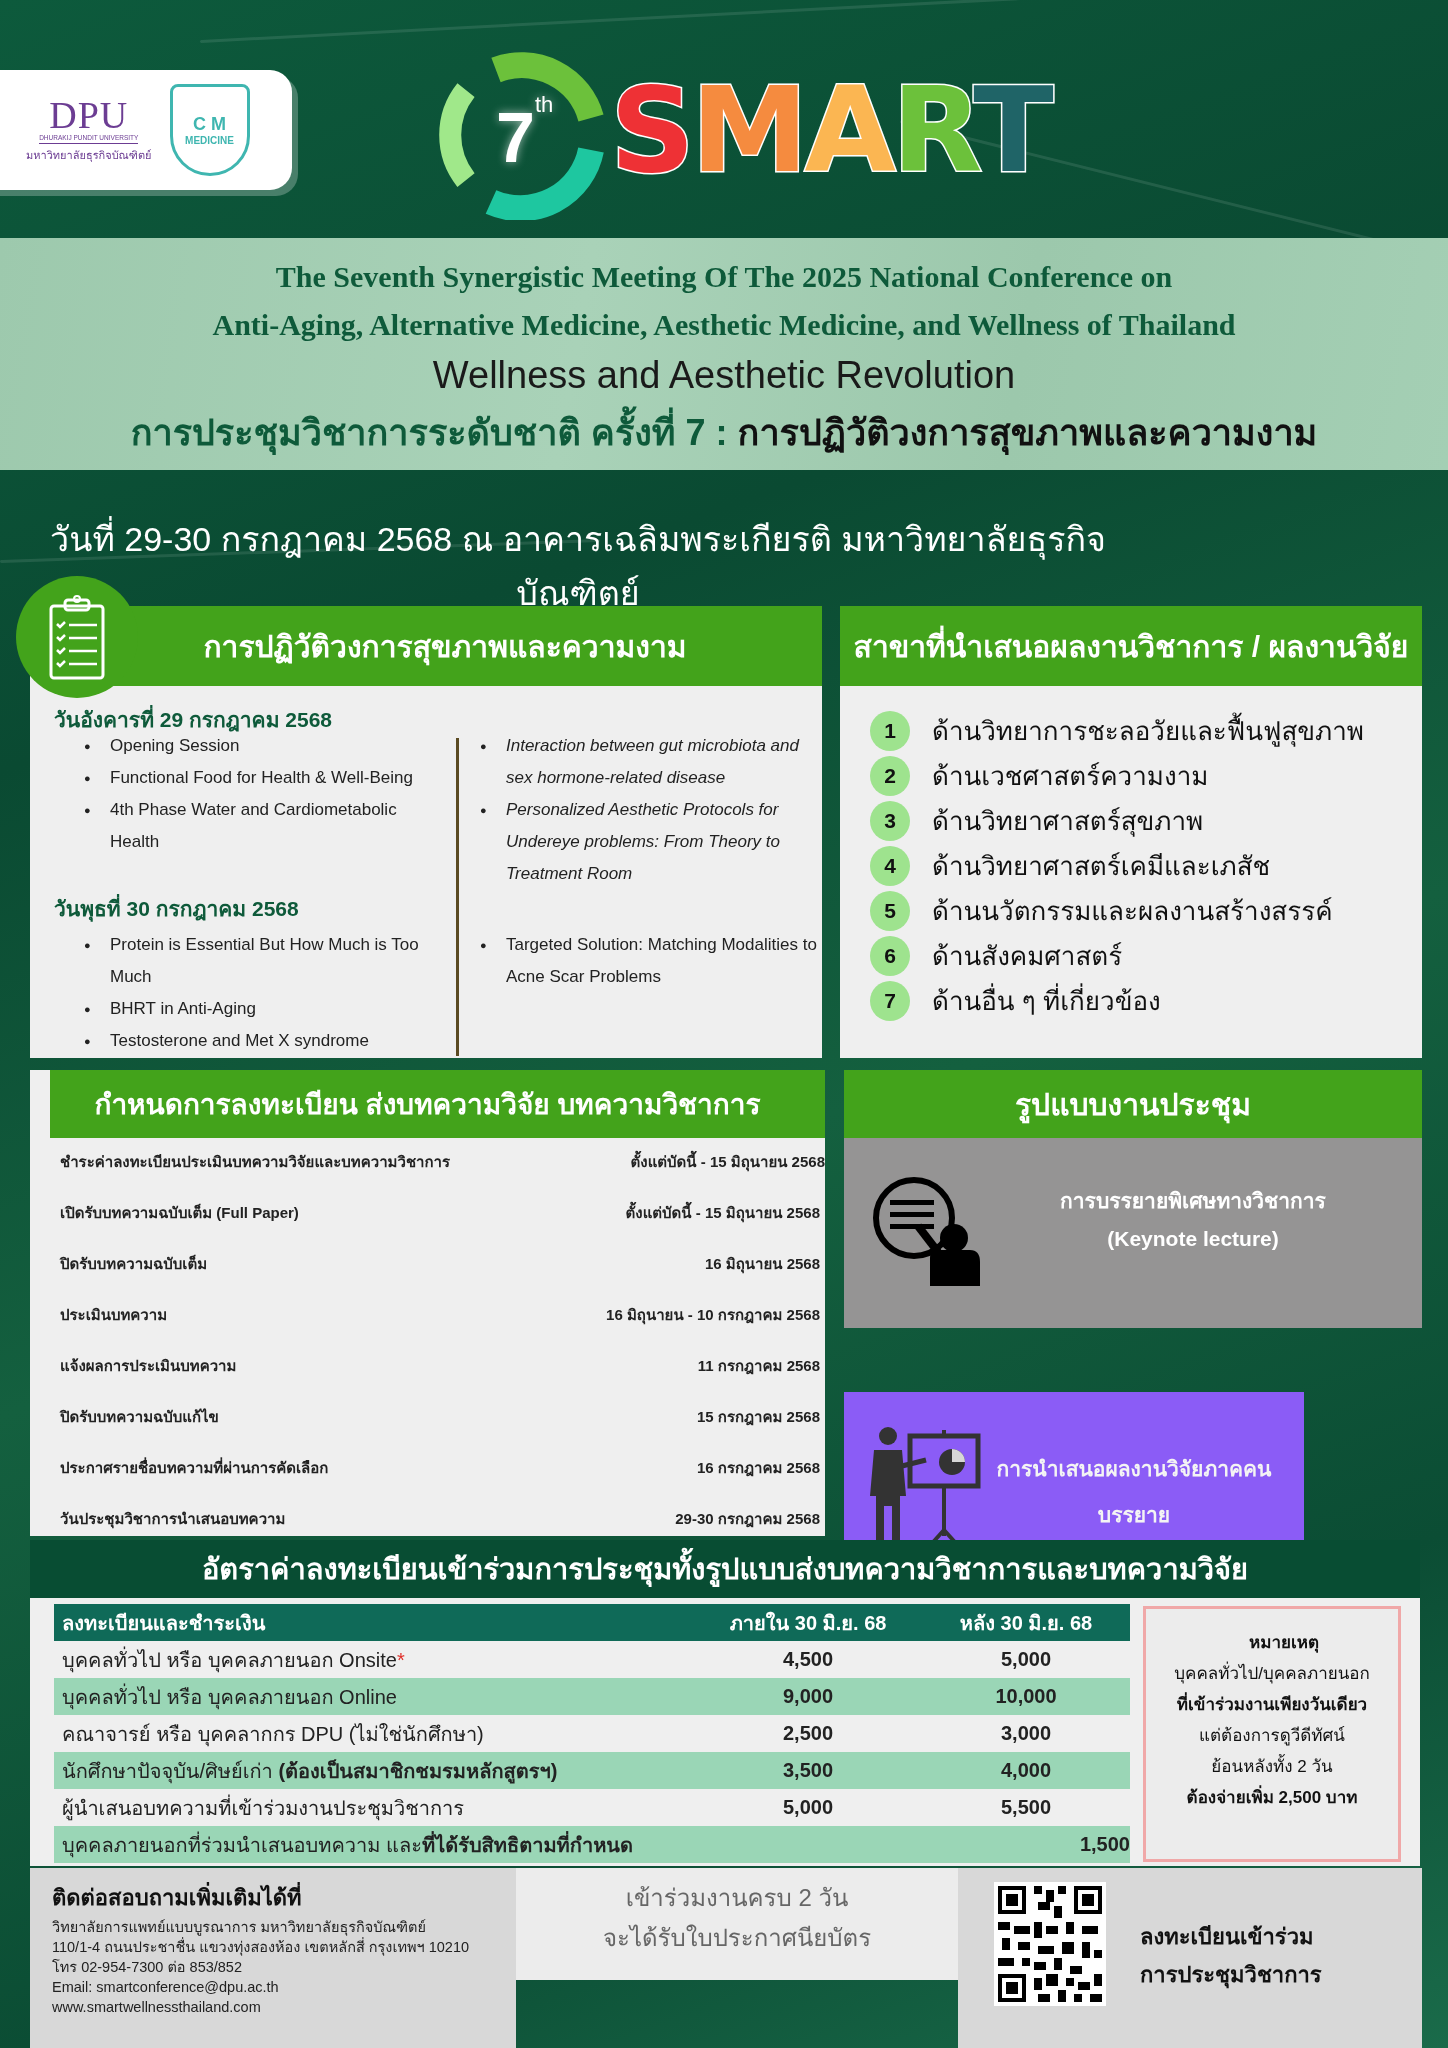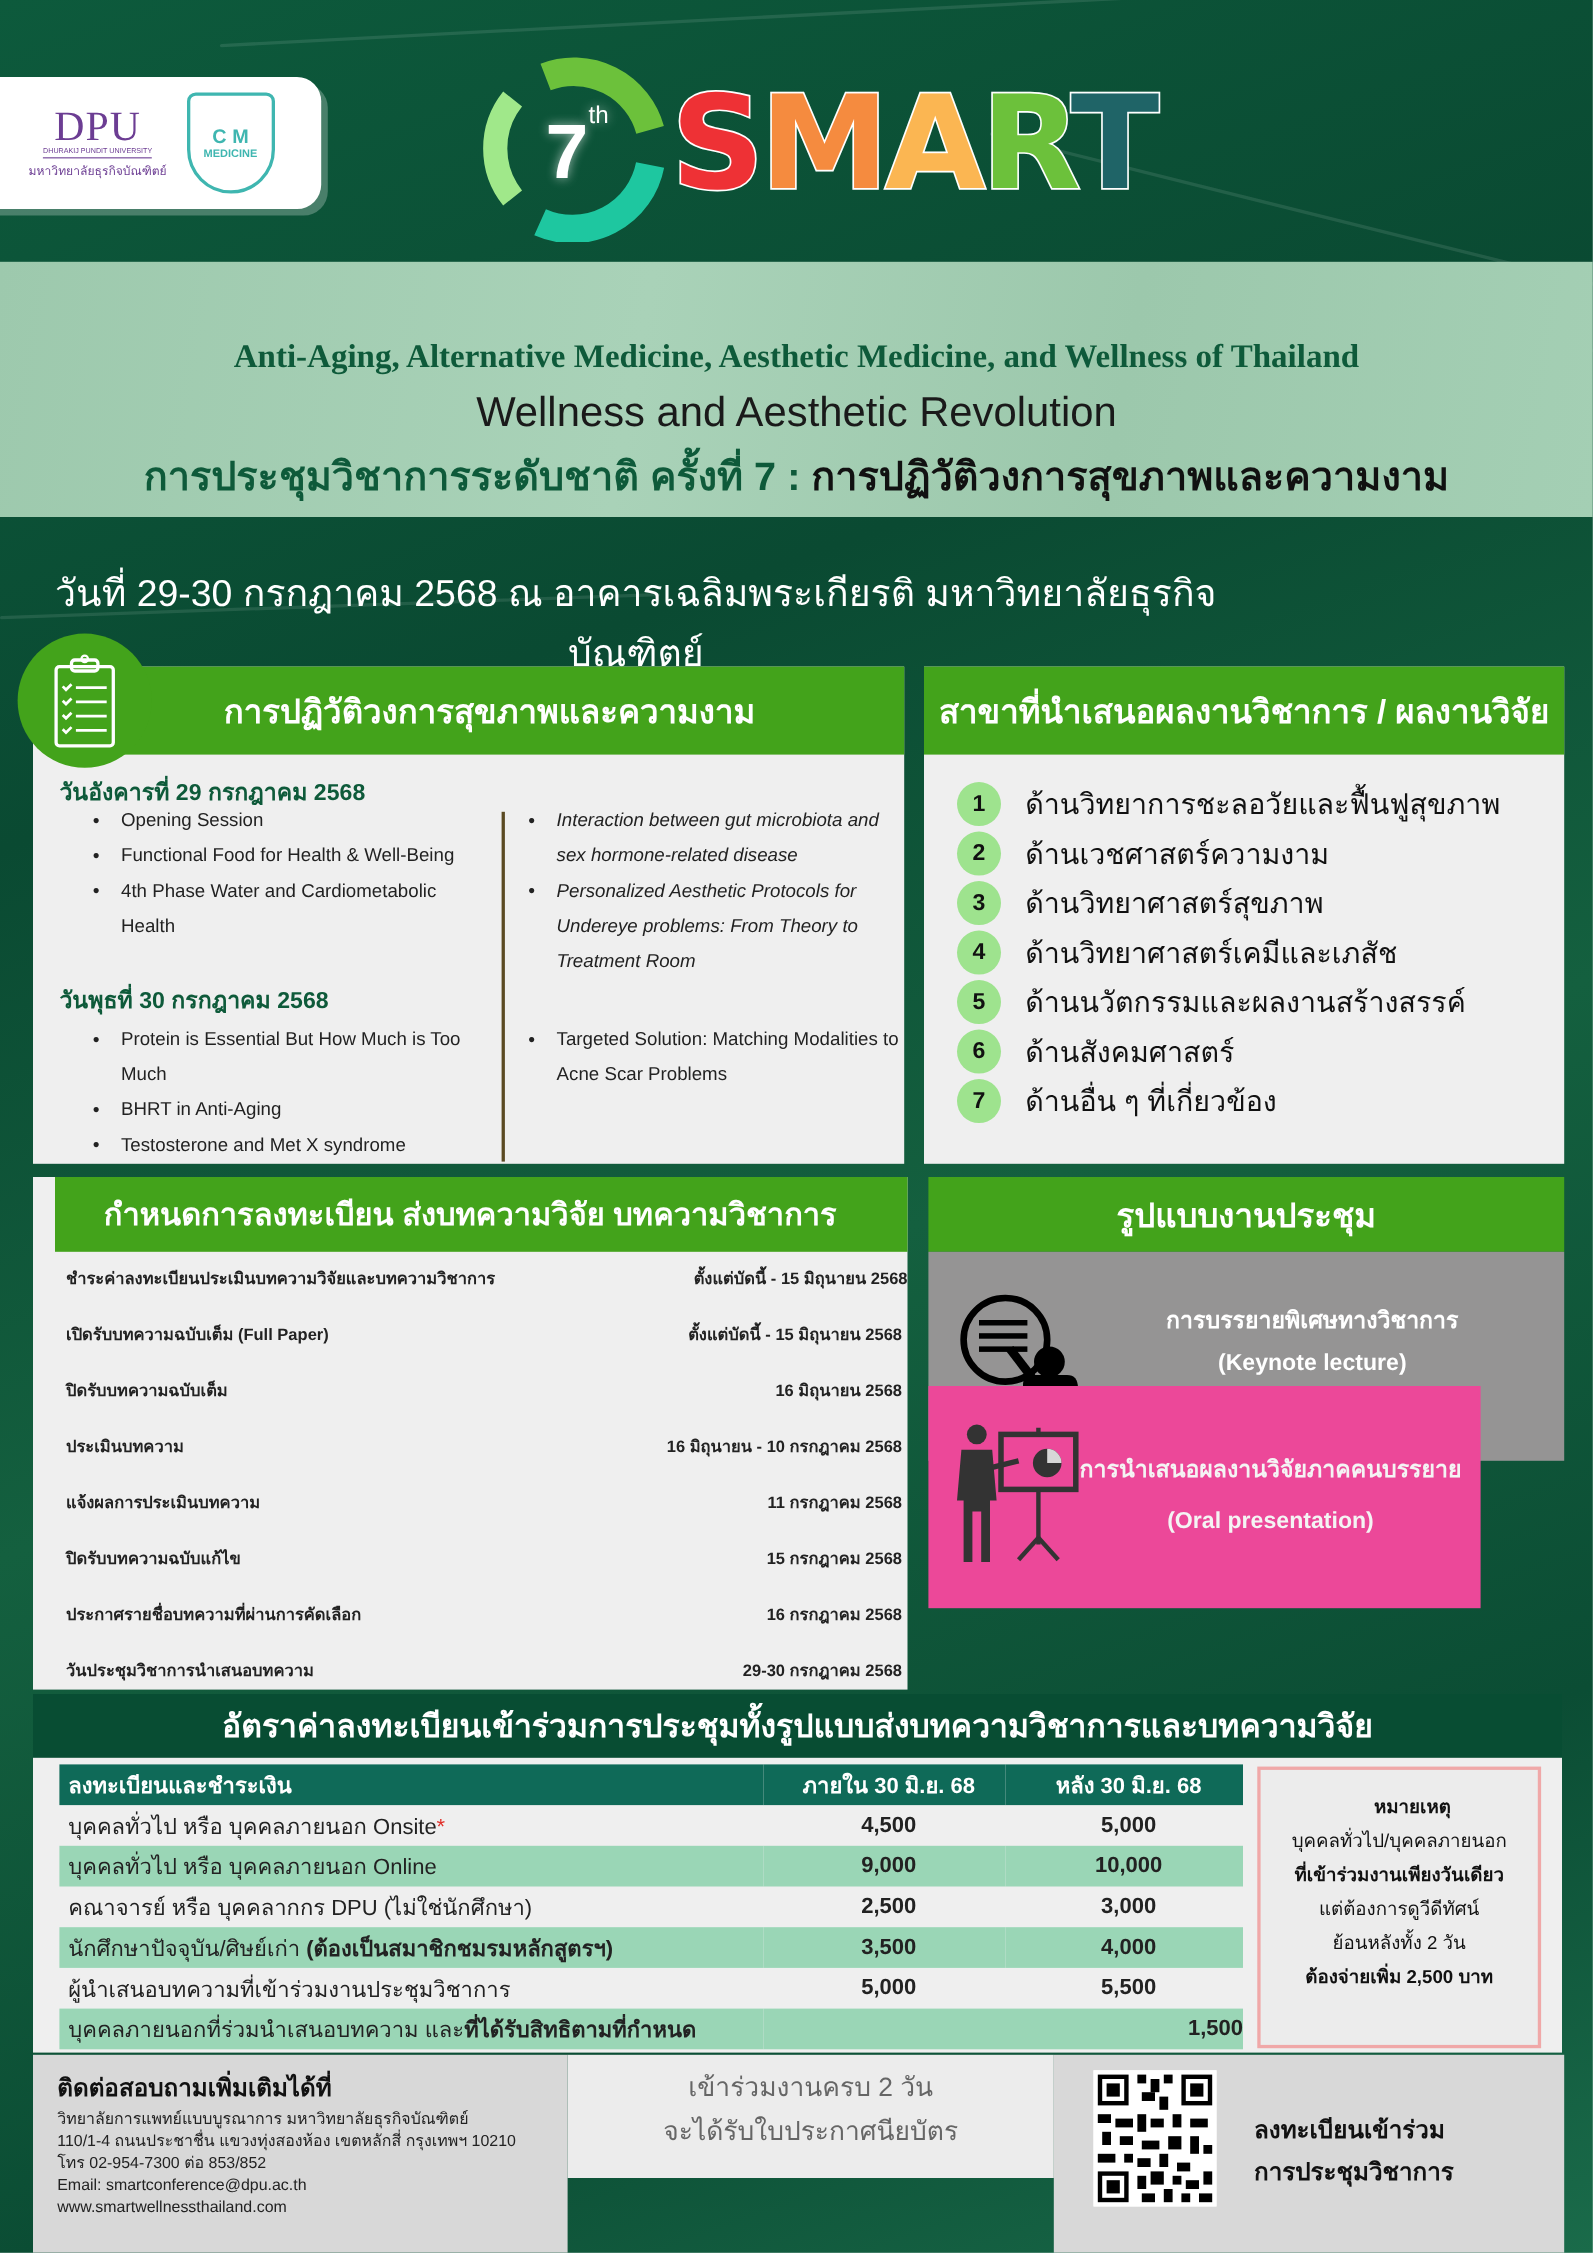--- a/index.html
+++ b/index.html
@@ -74,21 +74,21 @@
   .num-circle { width: 40px; height: 40px; border-radius: 50%; background: #9ee38e; display: flex; align-items: center; justify-content: center; font-weight: bold; font-size: 21px; color: #111; margin-right: 22px; }
   .branch-label { font-size: 26px; color: #111; }
 
   
   .panel-sched { left: 30px; top: 1070px; width: 795px; height: 466px; background: #efefef; }
   .sched-row { position: absolute; left: 60px; width: 760px; display: flex; justify-content: space-between; font-size: 15px; font-weight: bold; color: #222; }
 
   
   .fmt-head { left: 844px; top: 1070px; width: 578px; height: 68px; }
   .fmt-keynote { left: 844px; top: 1138px; width: 578px; height: 190px; background: #959494; }
-  .fmt-oral { left: 844px; top: 1260px; width: 502px; height: 202px; background: #ec4899; }
+  .fmt-oral { left: 844px; top: 1392px; width: 460px; height: 202px; background: #8b5cf6; }
   .fmt-text { position: absolute; left: 120px; right: 0; text-align: center; color: #fff; font-size: 21px; font-weight: bold; line-height: 38px; }
   .fmt-oral .fmt-text { color: #f4f4f4; }
 
   
   .fees-banner { left: 30px; top: 1540px; width: 1390px; height: 58px; background: #084d33; color: #fff; font-size: 29px; font-weight: bold; display: flex; align-items: center; justify-content: center; }
   .fees-panel { left: 30px; top: 1598px; width: 1390px; height: 268px; background: #efefef; }
   .fee-table { position: absolute; left: 54px; top: 1604px; width: 1076px; border-collapse: collapse; }
   .fee-table th { background: #0f6a58; color: #fff; font-size: 20px; font-weight: bold; height: 37px; text-align: left; padding-left: 8px; }
   .fee-table th.c { text-align: center; }
   .fee-table td { font-size: 20px; color: #222; height: 37px; padding-left: 8px; }
@@ -133,20 +133,21 @@
     <path d="M 30 130 A 72 72 0 0 1 30 40" stroke="#a0e88a" stroke-width="22" fill="none"></path>
   </svg>
   <div class="seventh"><span>7</span><sup>th</sup></div>
 </div>
 
 <div class="abs smart-word">
   <span style="color:#ee3135">S</span><span style="color:#f58b3f">M</span><span style="color:#fbb652">A</span><span style="color:#6cc13b">R</span><span style="color:#1f6467">T</span>
 </div>
 
 <div class="abs title-band">
+  <div class="t-en1">The Seventh Synergistic Meeting Of The 2025 National Conference on</div>
   <div class="t-en2">Anti-Aging, Alternative Medicine, Aesthetic Medicine, and Wellness of Thailand</div>
   <div class="t-en3">Wellness and Aesthetic Revolution</div>
   <div class="t-th"><span>การประชุมวิชาการระดับชาติ ครั้งที่ 7 :</span> <b>การปฏิวัติวงการสุขภาพและความงาม</b></div>
 </div>
 
 <div class="abs date-line">วันที่ 29-30 กรกฎาคม 2568 ณ อาคารเฉลิมพระเกียรติ มหาวิทยาลัยธุรกิจบัณฑิตย์</div>
 
 <div class="abs panel-left-top"></div>
 <div class="green-head" style="left:108px;top:606px;width:714px;height:80px;">
     <span style="margin-left:-40px;">การปฏิวัติวงการสุขภาพและความงาม</span>

